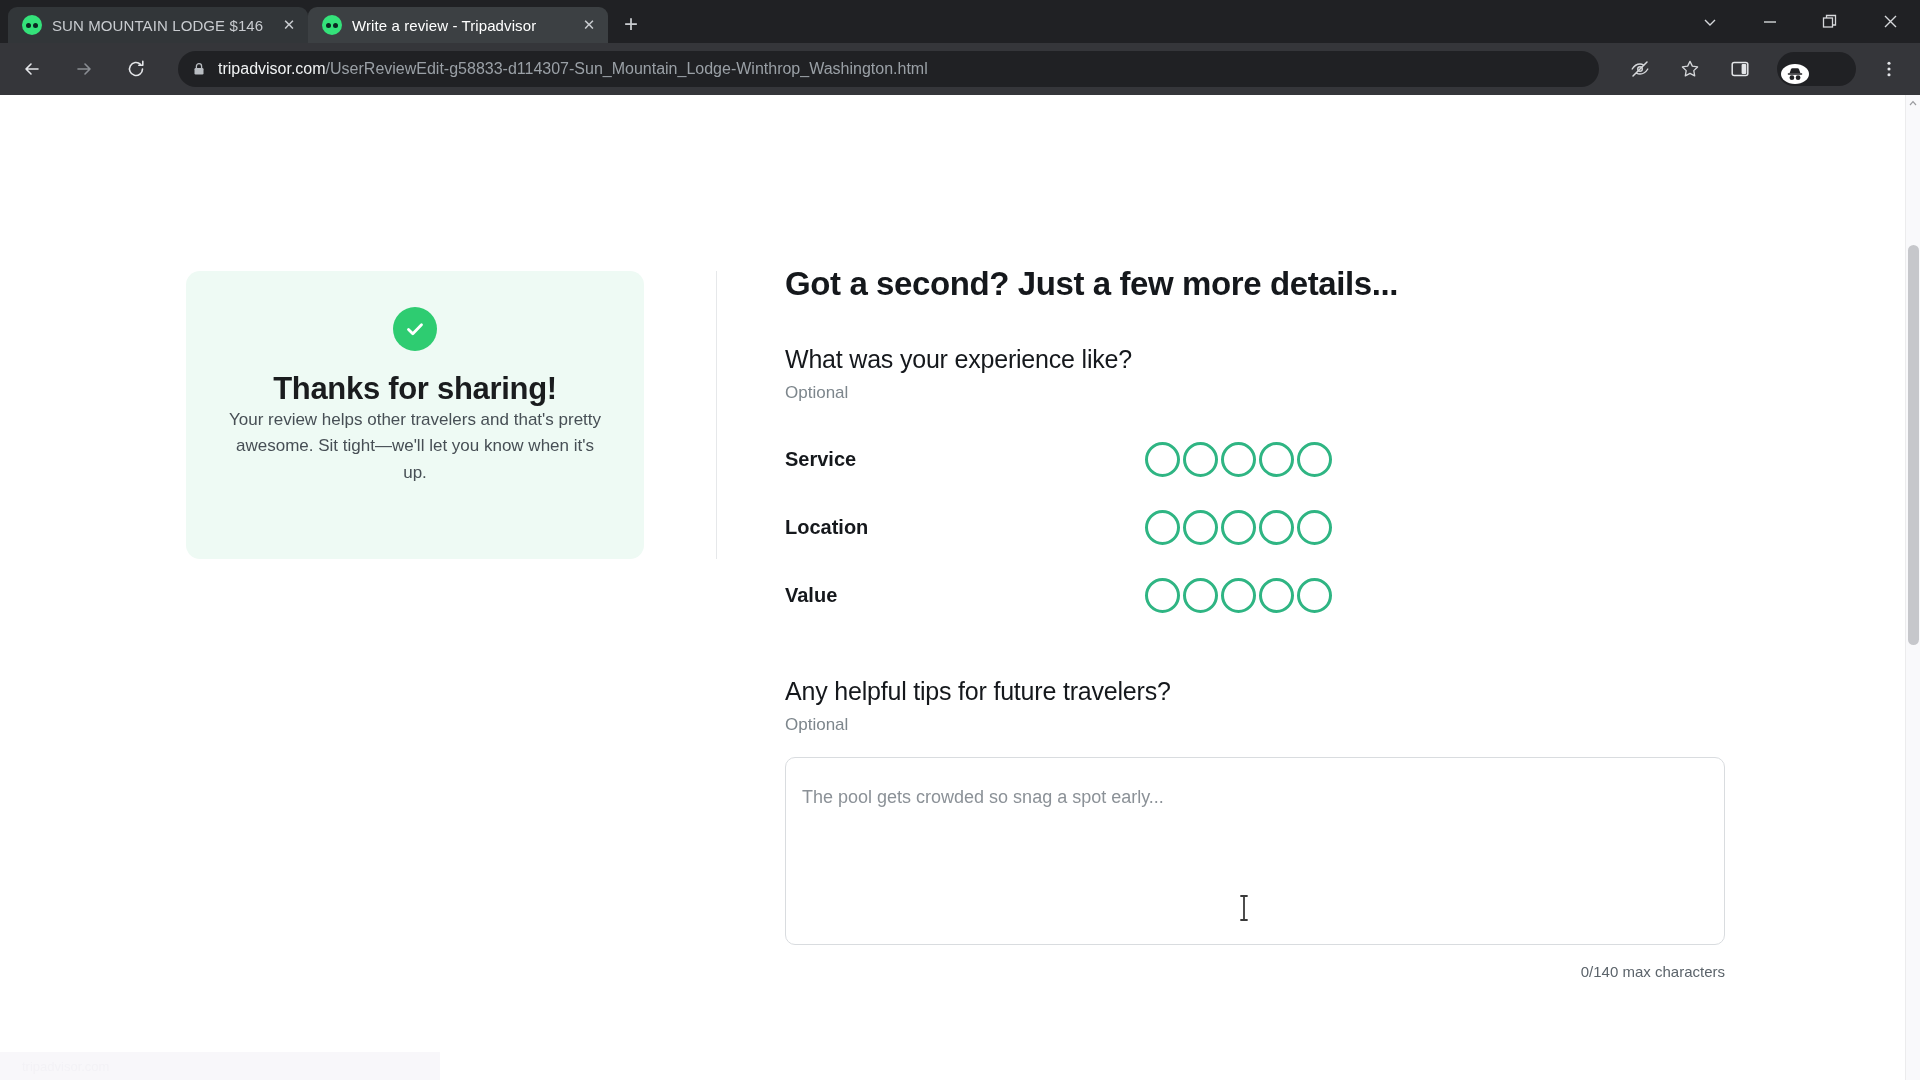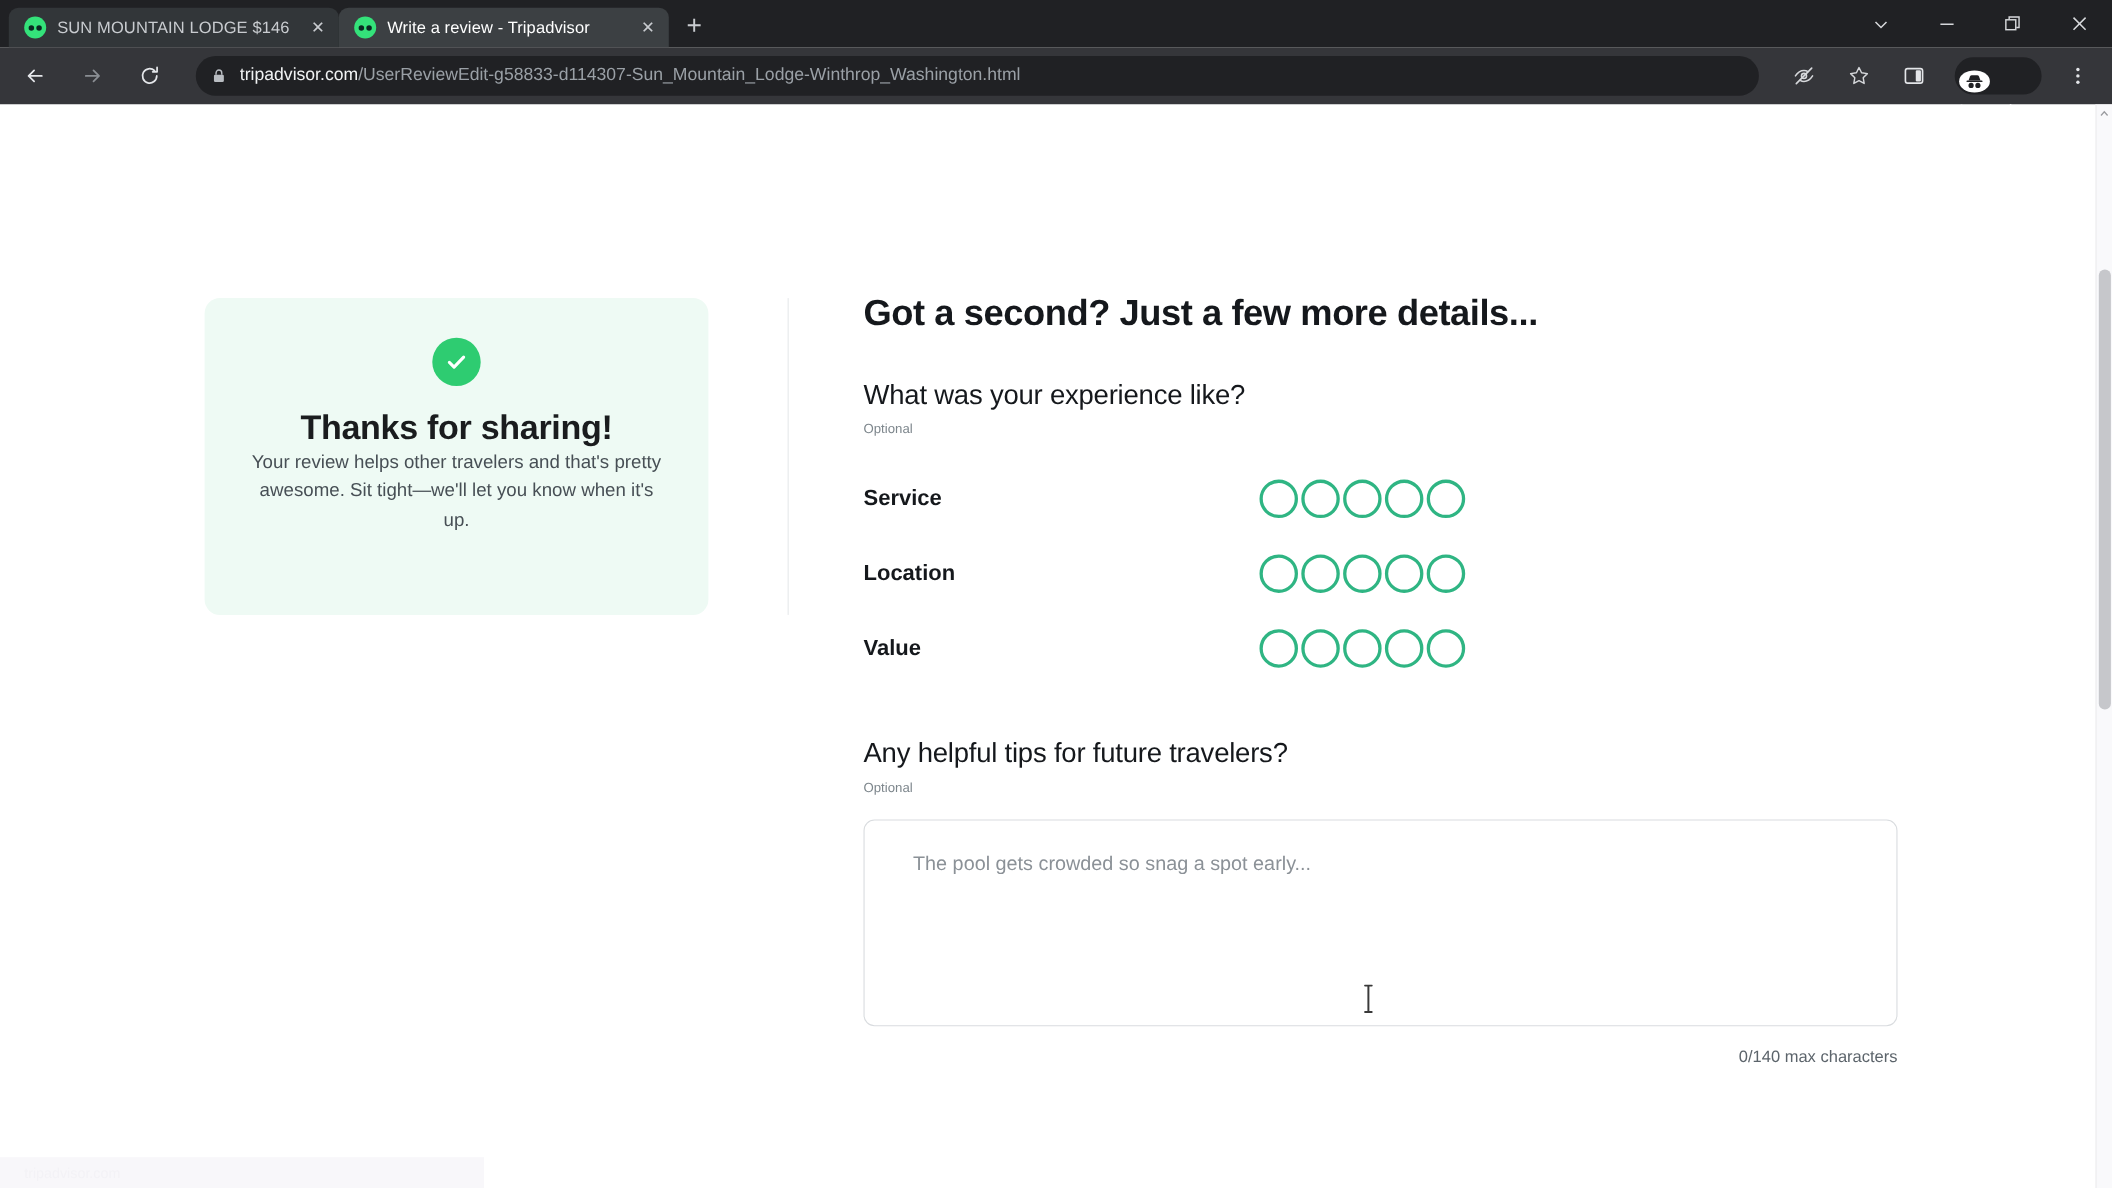--- a/index.html
+++ b/index.html
@@ -136,39 +136,39 @@
   
   .rcol { position: absolute; left: 785px; top: 170px; width: 960px; }
   .h-main {
     font-size: 33px; font-weight: 700; color: #15181c;
     letter-spacing: -.4px; margin-bottom: 42px;
   }
   .h-sub {
     font-size: 25px; font-weight: 400; color: #15181c;
     letter-spacing: -.2px; margin-bottom: 9px;
   }
-  .optional { font-size: 12px; color: #7d868c; margin-bottom: 22px; }
+  .optional { font-size: 17px; color: #7d868c; margin-bottom: 22px; }
 
   .rating-row {
     display: flex; align-items: center; height: 68px;
   }
   .rating-label {
     width: 360px; font-size: 20px; font-weight: 700; color: #15181c;
   }
   .bubbles { display: flex; gap: 3px; }
   .bubble {
     width: 35px; height: 35px; border-radius: 50%;
     border: 3px solid #2fb583; background: transparent;
   }
 
   .tips-block { margin-top: 48px; }
   .tips-area {
     width: 940px; height: 188px;
     border: 1px solid #d9dcdf; border-radius: 10px;
-    padding: 26px 44px; font-size: 18px; color: #8b9197;
+    padding: 26px 16px; font-size: 18px; color: #8b9197;
     background: #fff; font-family: "Liberation Sans", sans-serif;
     resize: none; outline: none; line-height: 1.5;
   }
   .tips-area::placeholder { color: #8b9197; }
   .charcount {
     width: 940px; text-align: right; font-size: 15px;
     color: #5c646b; margin-top: 14px;
   }
 
   .h-cut {

